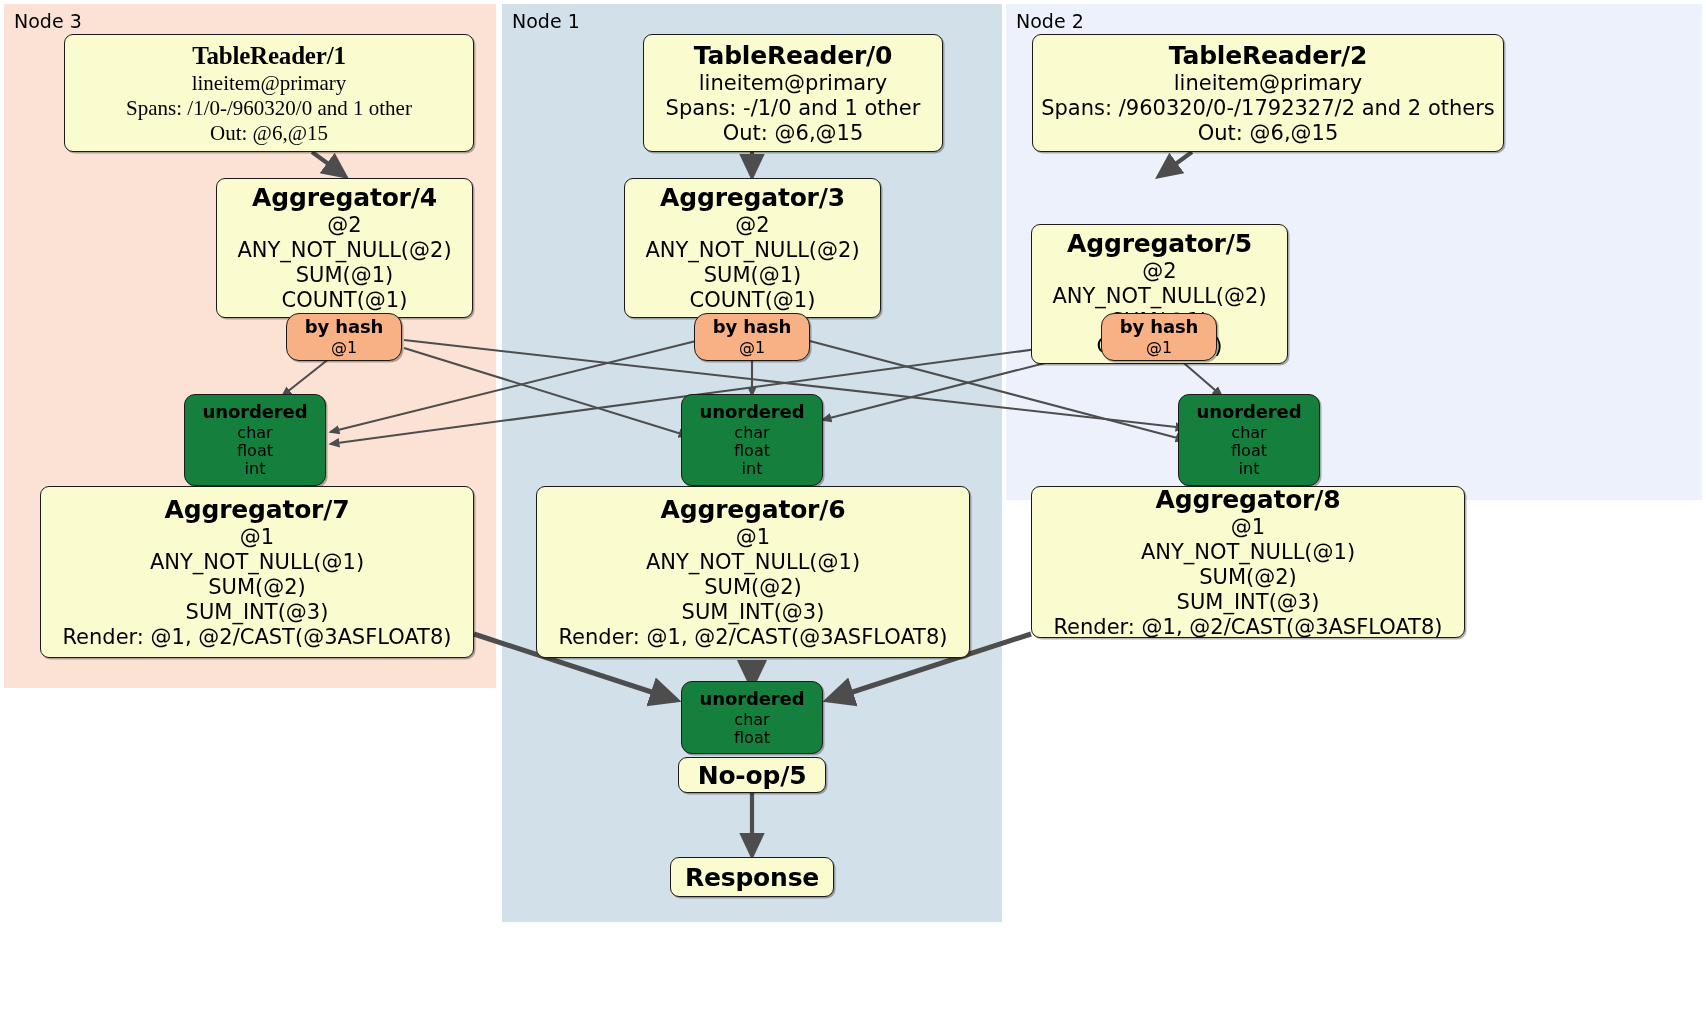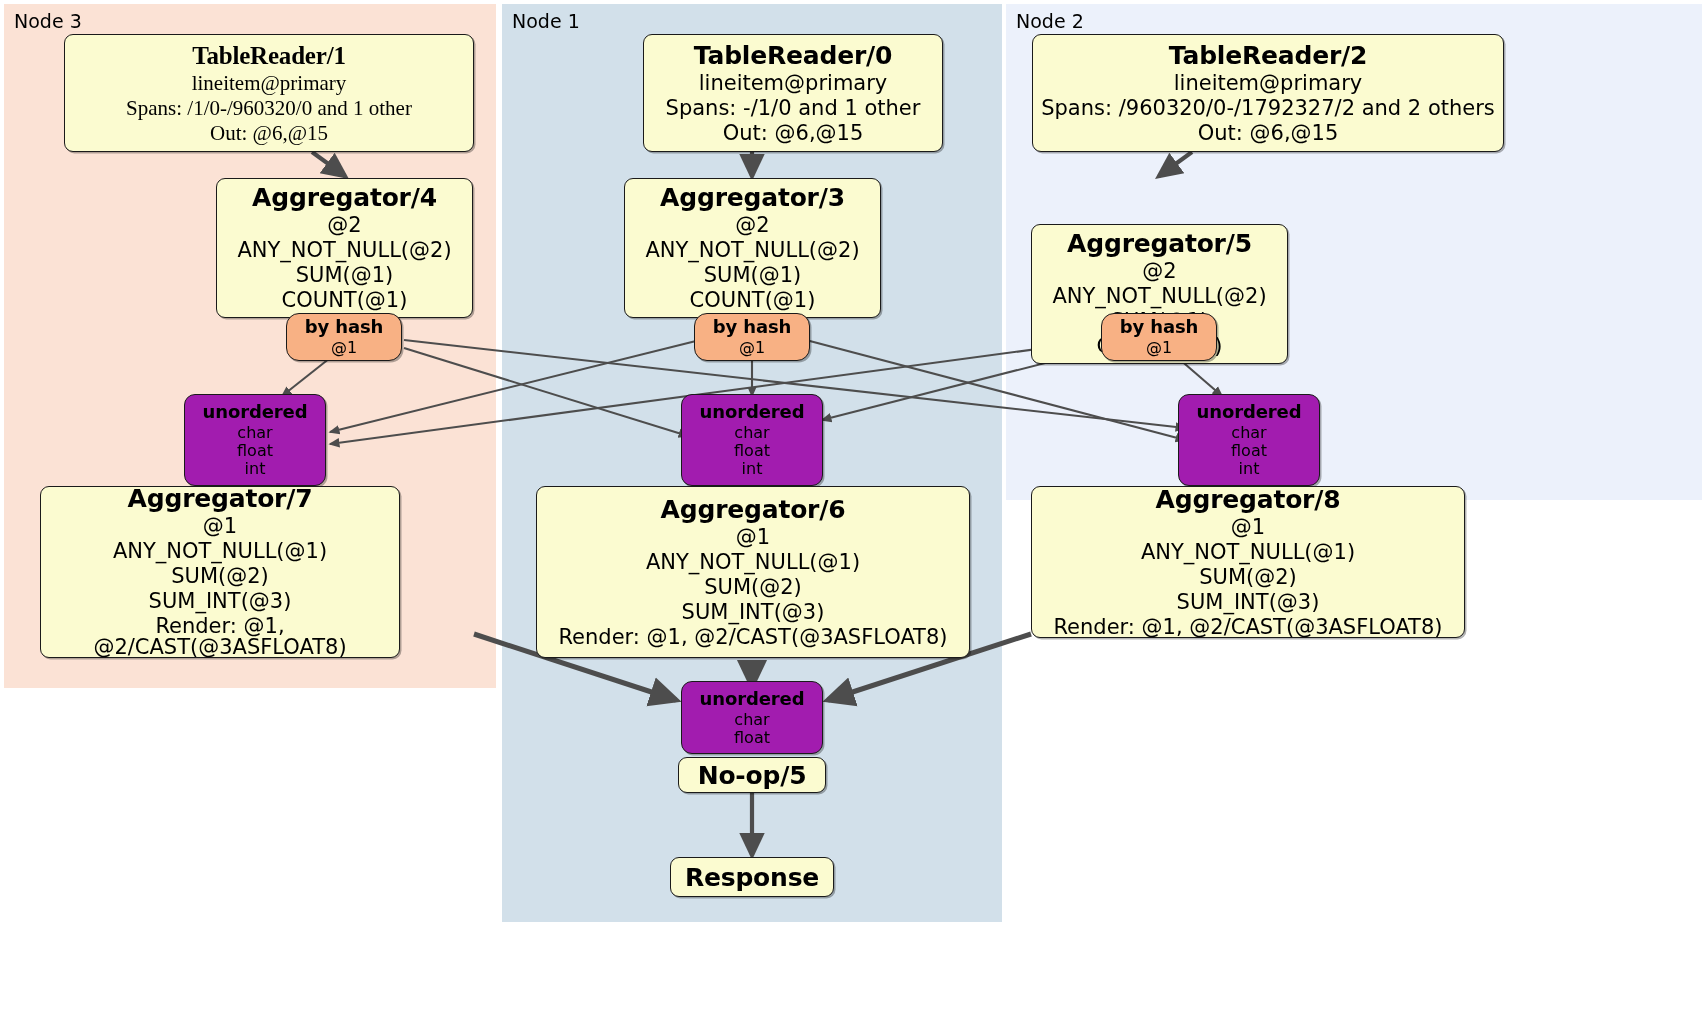--- a/index.html
+++ b/index.html
@@ -55,21 +55,21 @@
     background: #fbfbd0;
     border-radius: 9px;
     box-shadow: 1.5px 1.5px 0 rgba(0,0,0,0.30);
   }
   .router-hash {
     background: #f8b184;
     border-radius: 13px;
     box-shadow: 1.5px 1.5px 0 rgba(0,0,0,0.30);
   }
   .sync-unordered {
-    background: #a21caf;
+    background: #15803d;
     border-radius: 11px;
     box-shadow: 1.5px 1.5px 0 rgba(0,0,0,0.30);
   }
   .title {
     font-weight: bold;
     font-size: 25px;
     letter-spacing: -0.2px;
   }
   .title-sm {
     font-weight: bold;
@@ -220,21 +220,21 @@
     <div class="sub-sm">int</div>
   </div>
 
   <div class="node sync-unordered" style="left:1178px; top:394px; width:142px; height:92px;">
     <div class="title-sm">unordered</div>
     <div class="sub-sm">char</div>
     <div class="sub-sm">float</div>
     <div class="sub-sm">int</div>
   </div>
 
-  <div class="node proc" style="left:40px; top:486px; width:360px; height:172px;">
+  <div class="node proc" style="left:40px; top:486px; width:434px; height:172px;">
     <div class="title">Aggregator/7</div>
     <div class="sub">@1</div>
     <div class="sub">ANY_NOT_NULL(@1)</div>
     <div class="sub">SUM(@2)</div>
     <div class="sub">SUM_INT(@3)</div>
     <div class="sub">Render: @1, @2/CAST(@3ASFLOAT8)</div>
   </div>
 
   <div class="node proc" style="left:536px; top:486px; width:434px; height:172px;">
     <div class="title">Aggregator/6</div>

